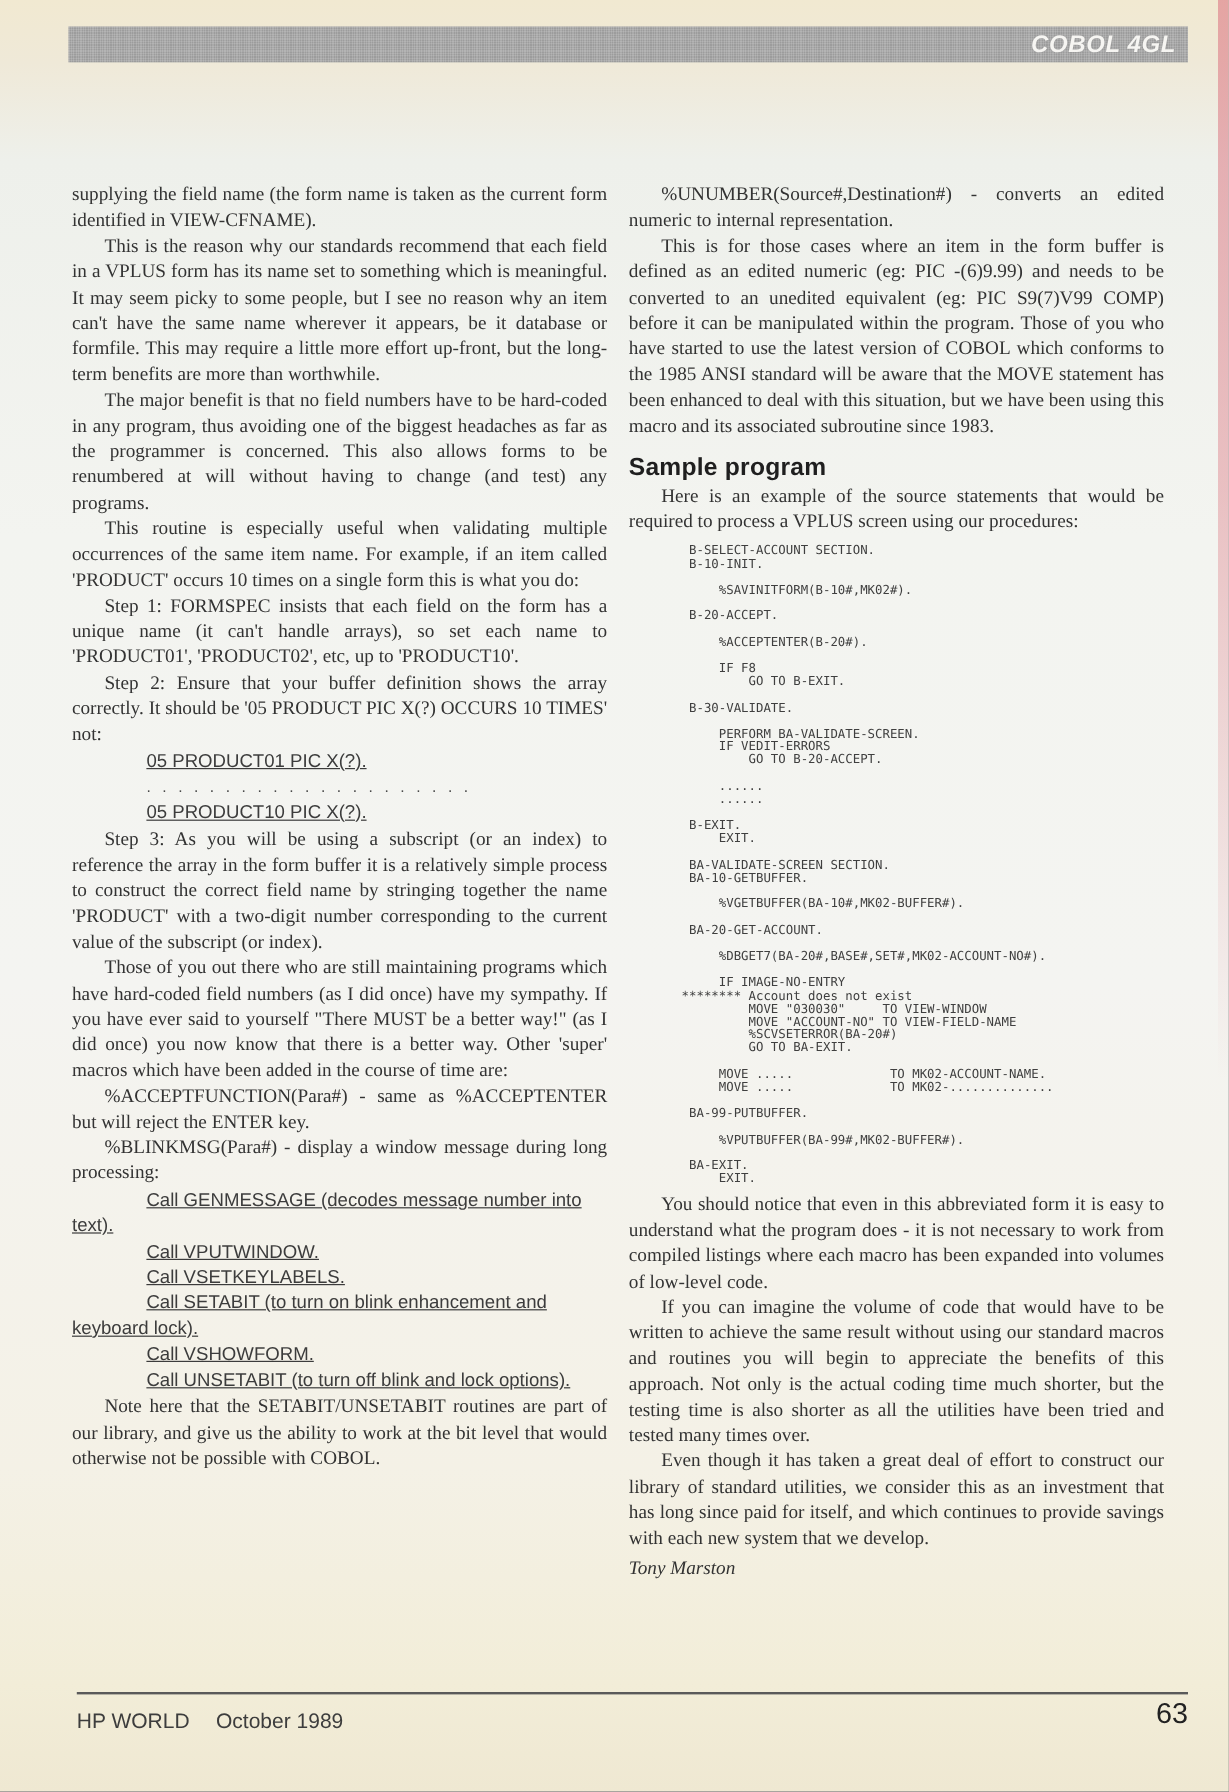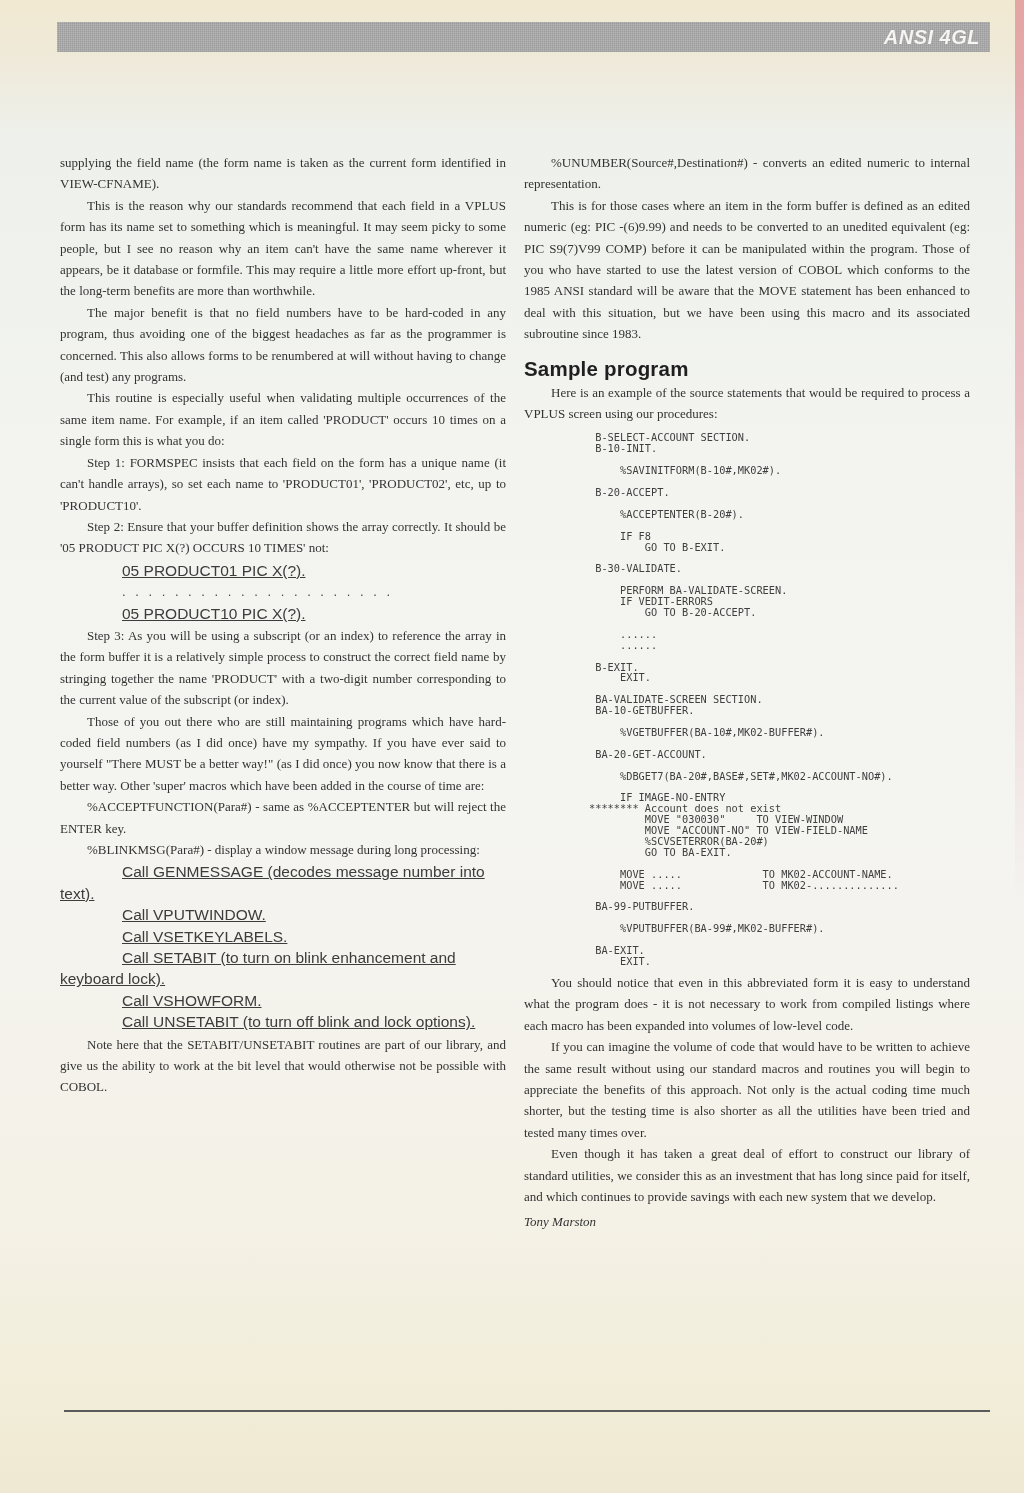--- a/index.html
+++ b/index.html
@@ -44,21 +44,21 @@
     color: #f6f5f2;
     text-shadow: 0 0 1px rgba(120,120,120,.6);
   }
   .content {
     position: absolute; left: 60px; top: 152px;
     width: 911px;
     display: flex; gap: 18px;
   }
   .col { width: 446px; }
   .col p {
-    font-size: 13px; line-height: 21.4px;
+    font-size: 16px; line-height: 21.4px;
     text-align: justify;
     color: #333;
   }
   p.ind   { text-indent: 27px; }
   p.noind { text-indent: 0; }
   .sans-block { margin: 1px 0; }
   .sans-line {
     font-family: "Liberation Sans", sans-serif;
     font-size: 15.5px; line-height: 21.4px;
     color: #3c3c3c;
@@ -77,21 +77,21 @@
     font-weight: bold;
     font-size: 20.5px; line-height: 24px;
     color: #1f1f1f;
     margin: 12px 0 1px 0;
     letter-spacing: .2px;
   }
   pre.code {
     font-family: "DejaVu Sans Mono", "Liberation Mono", monospace;
     font-size: 10.3px; line-height: 10.9px;
     color: #3f3f3f;
-    margin: 8px 0 5px 65px;
+    margin: 8px 0 5px 44px;
     white-space: pre;
   }
   .byline {
     font-style: italic;
     text-align: right;
     padding-right: 10px;
     margin-top: 4px;
   }
   .footer {
     position: absolute; left: 64px; top: 1410px; width: 926px;
@@ -111,21 +111,21 @@
   }
 </style>
 </head>
 <body>
 
 <div class="page">
 
   <div class="edge-tint"></div>
 
   <div class="header-bar">
-    <span class="header-tag">ANSI 4GL</span>
+    <span class="header-tag">COBOL 4GL</span>
   </div>
 
   <div class="content">
 
     <div class="col">
       <p class="noind">supplying the field name (the form name is taken as the current form identified in VIEW-CFNAME).</p>
       <p class="ind">This is the reason why our standards recommend that each field in a VPLUS form has its name set to something which is meaningful.  It may seem picky to some people, but I see no reason why an item can't have the same name wherever it appears, be it database or formfile.  This may require a little more effort up-front, but the long-term benefits are more than worthwhile.</p>
       <p class="ind">The major benefit is that no field numbers have to be hard-coded in any program, thus avoiding one of the biggest headaches as far as the programmer is concerned.  This also allows forms to be renumbered at will without having to change (and test) any programs.</p>
       <p class="ind">This routine is especially useful when validating multiple occurrences of the same item name.  For example, if an item called 'PRODUCT' occurs 10 times on a single form this is what you do:</p>
       <p class="ind">Step 1: FORMSPEC insists that each field on the form has a unique name (it can't handle arrays), so set each name to 'PRODUCT01', 'PRODUCT02', etc, up to 'PRODUCT10'.</p>
@@ -207,15 +207,20 @@
       <p class="ind">You should notice that even in this abbreviated form  it is easy to understand what the program does - it is not necessary to work from compiled listings where each macro has been expanded into volumes of low-level code.</p>
       <p class="ind">If you can imagine the volume of code that would have to be written to achieve the same result without using our standard macros and routines you will begin to appreciate the benefits of this approach.  Not only is the actual coding time much shorter, but the testing time is also shorter as all the utilities have been tried and tested many times over.</p>
       <p class="ind">Even though it has taken a great deal of effort to construct our library of standard utilities, we consider this as an investment that has  long since  paid for itself, and which continues to provide savings with each new system that we develop.</p>
       <p class="byline">Tony Marston</p>
     </div>
 
   </div>
 
   <div class="footer">
     <div class="footer-rule"></div>
+    <div class="footer-row">
+      <span class="journal">HP WORLD</span>
+      <span class="issue">October 1989</span>
+      <span class="pageno">63</span>
+    </div>
   </div>
 
 </div>
 
 </body></html>

